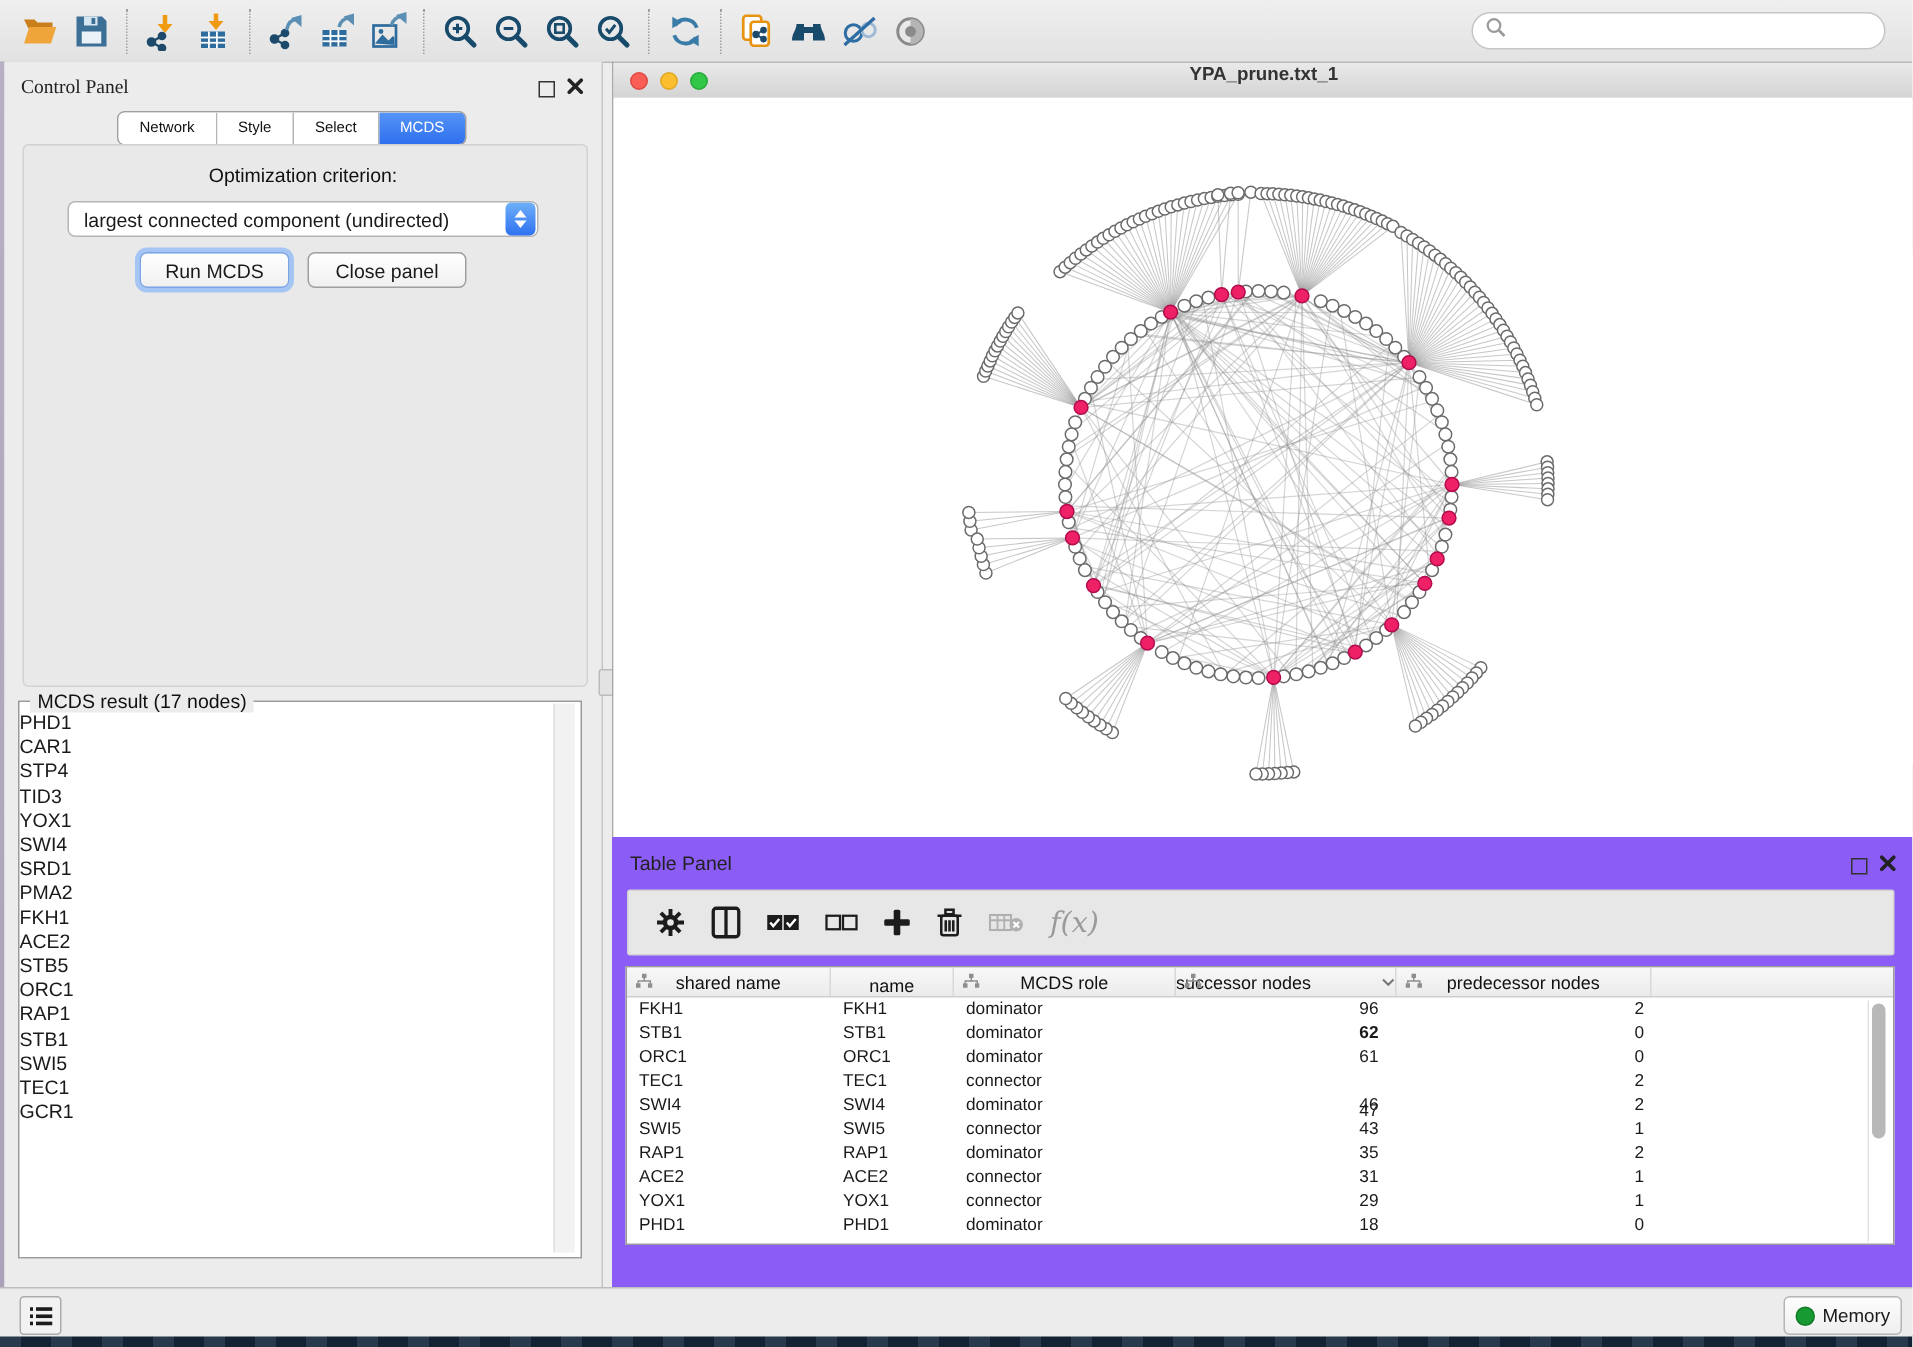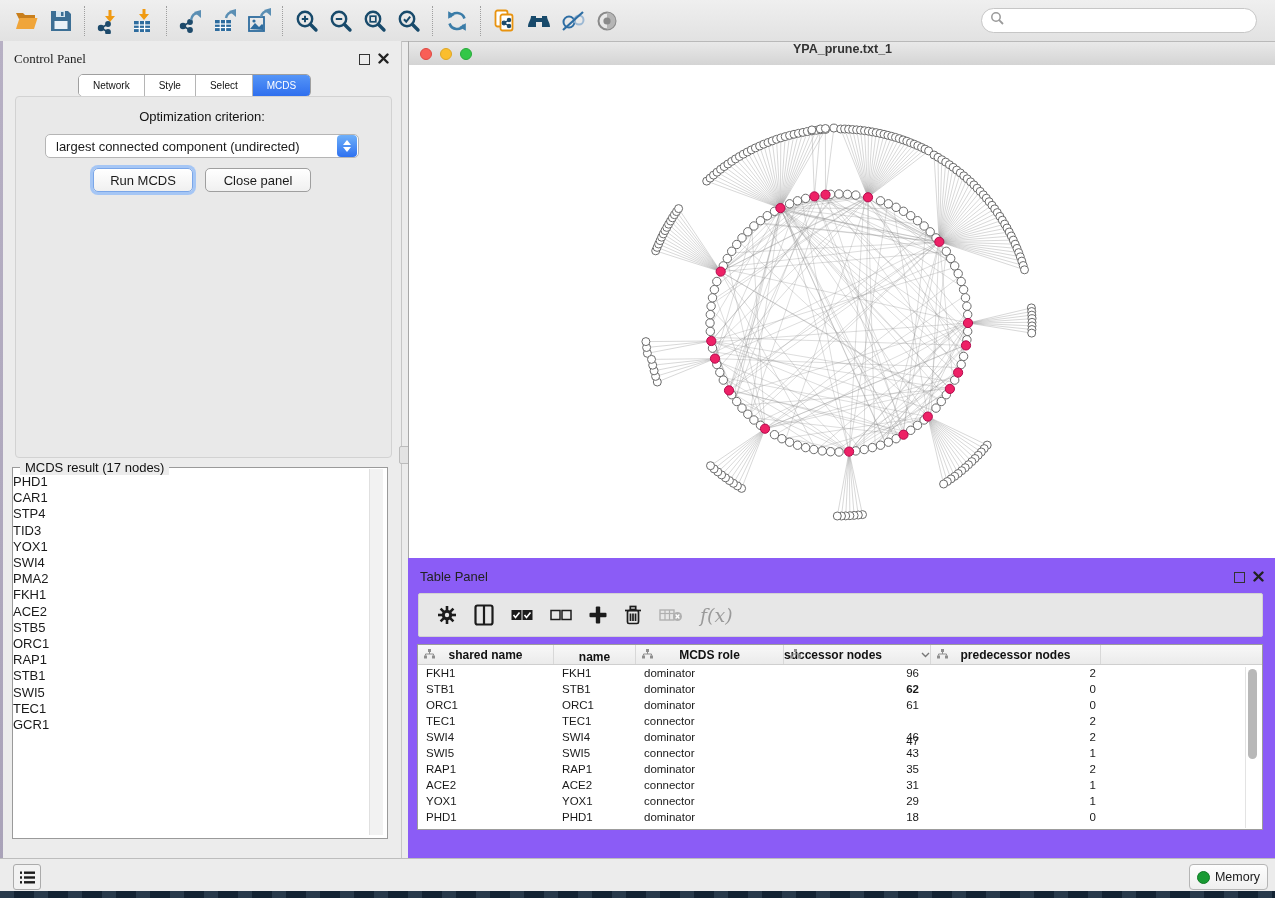--- a/index.html
+++ b/index.html
@@ -54,21 +54,21 @@
   #net-title{width:100%;text-align:center;font-size:12.5px;font-weight:bold;color:#333;margin-top:0;}
   #net-canvas{left:0;top:24px;width:867px;height:493px;background:#fff;position:absolute;}
   
   #table-panel{left:408px;top:558px;width:867px;height:300px;background:#8b5cf6;}
   #tp-toolbar{left:10px;top:35px;width:845px;height:44px;background:#e7e7e7;border:1px solid #d2d2d2;border-radius:2px;
     display:flex;align-items:center;gap:17px;padding-left:18px;box-sizing:border-box;}
   .tpi{display:flex;align-items:center;justify-content:center;}
   #node-table{left:9px;top:86px;width:846px;height:186px;background:#fff;border:1px solid #9c9c9c;box-sizing:border-box;overflow:hidden;}
   #nt-head{display:flex;height:19px;background:linear-gradient(#f8f8f8,#ebebeb);border-bottom:1px solid #cfcfcf;}
   .hcell{position:relative;display:flex;align-items:center;justify-content:center;font-size:12px;color:#111;
-    border-right:1px solid #d8d8d8;box-sizing:border-box;font-weight:bold;}
+    border-right:1px solid #d8d8d8;box-sizing:border-box;}
   .hcell .treeic{position:absolute;left:6px;top:4px;}
   .hcell:last-child{border-right:none;}
   .trow{display:flex;height:16px;font-size:11.5px;align-items:center;}
   .tcell{box-sizing:border-box;white-space:nowrap;overflow:hidden;}
   #nt-scroll{position:absolute;right:3px;top:22px;width:13px;height:161px;background:#fff;border-left:1px solid #e3e3e3;}
   #nt-thumb{position:absolute;left:2px;top:2px;width:9px;height:90px;background:#b8b8b8;border-radius:5px;}
   #tp-tabs{left:247px;top:275px;height:21px;}
   .tp-tab{font-size:12.5px;padding:0 13px;}
   
   #status-bar{left:0;top:858px;width:1275px;height:32px;background:#ececec;border-top:1px solid #bdbdbd;}
@@ -283,20 +283,21 @@
       </div>
     <div class="abs" id="result-box"></div>
     <div class="abs" id="result-legend">MCDS result (17 nodes)</div>
     <div class="abs" id="result-list">
         <div>PHD1</div>
         <div>CAR1</div>
         <div>STP4</div>
         <div>TID3</div>
         <div>YOX1</div>
         <div>SWI4</div>
+        <div>SRD1</div>
         <div>PMA2</div>
         <div>FKH1</div>
         <div>ACE2</div>
         <div>STB5</div>
         <div>ORC1</div>
         <div>RAP1</div>
         <div>STB1</div>
         <div>SWI5</div>
         <div>TEC1</div>
         <div>GCR1</div>

